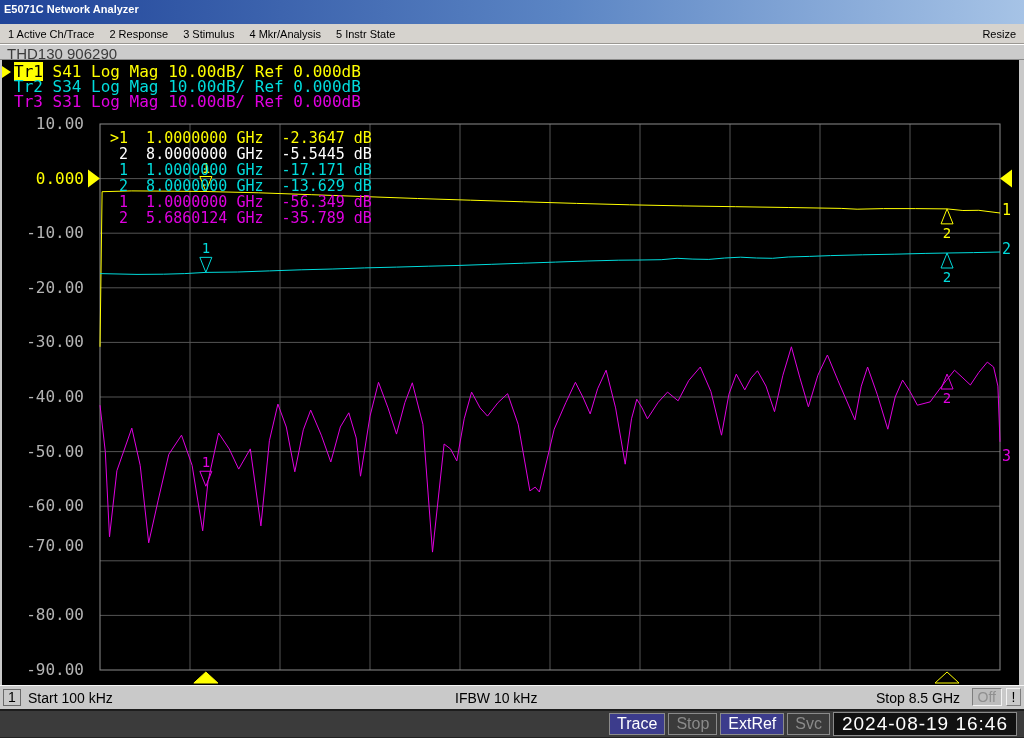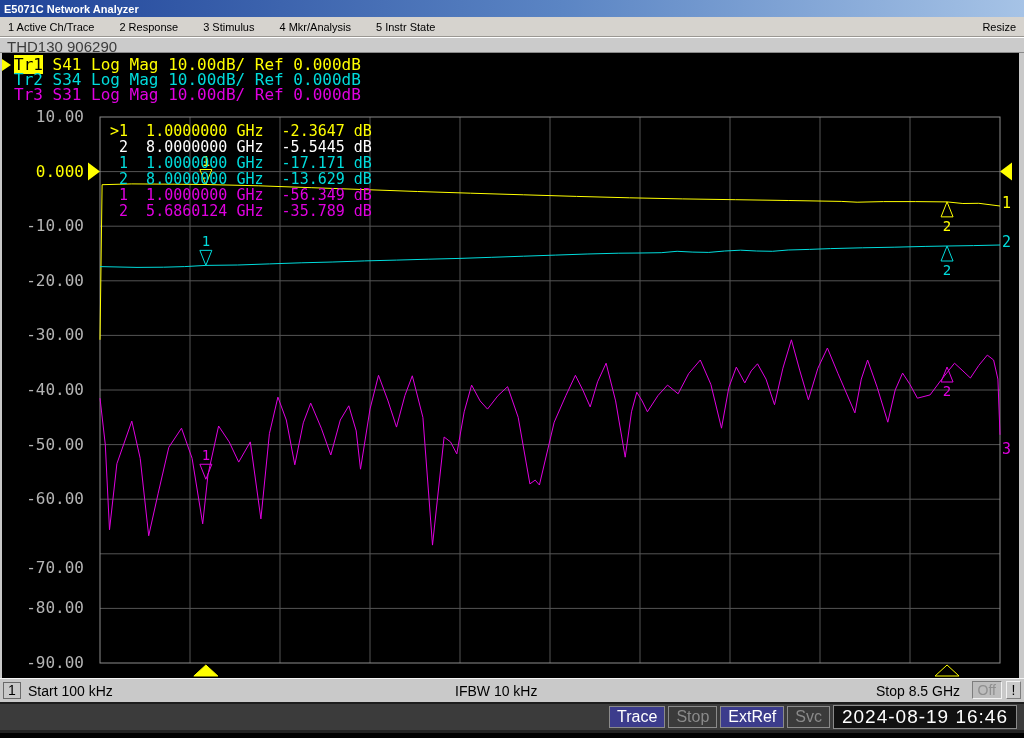--- a/index.html
+++ b/index.html
@@ -1,18 +1,18 @@
 <!DOCTYPE html>
 <html><head>
 <meta charset="utf-8">
 <style>
   html,body{margin:0;padding:0;background:#000;}
   body{width:1024px;height:738px;overflow:hidden;font-family:"Liberation Sans",sans-serif;}
   .app{position:relative;width:1024px;height:738px;background:#000;}
-  .titlebar{height:17px;background:linear-gradient(to right,#1f4398,#5b85c4 55%,#a6c3e6);
+  .titlebar{height:24px;background:linear-gradient(to right,#1f4398,#5b85c4 55%,#a6c3e6);
     color:#fff;font-weight:bold;font-size:11px;line-height:18px;padding-left:4px;box-sizing:border-box;}
   .menubar{height:20px;background:#d6d3ce;border-bottom:1px solid #9a9792;display:flex;align-items:center;
     font-size:11px;color:#000;padding:0 8px;box-sizing:border-box;}
   .menu-item{margin-right:15px;white-space:nowrap;}
   .menu-spacer{flex:1;}
   .thdbar{height:16px;background:#cbcbcb;border-top:1px solid #ffffff;border-bottom:1px solid #8a8a8a;
     box-sizing:border-box;font-size:15px;color:#3c3c3c;line-height:18px;padding-left:7px;
     font-family:"Liberation Sans",sans-serif;}
   .screen{position:relative;width:1024px;height:625px;background:#000;}
   .screen svg{position:absolute;left:0;top:0;}
@@ -47,21 +47,21 @@
     font-size:19px;line-height:22px;letter-spacing:1px;}
 </style>
 </head>
 <body>
 
 <div class="app">
   <div class="titlebar">
     <span>E5071C Network Analyzer</span>
   </div>
   <div class="menubar">
-    <span id="menu-items" style="display:flex;gap:10px;">
+    <span id="menu-items" style="display:flex;">
         <span class="menu-item">1 Active Ch/Trace</span>
         <span class="menu-item">2 Response</span>
         <span class="menu-item">3 Stimulus</span>
         <span class="menu-item">4 Mkr/Analysis</span>
         <span class="menu-item">5 Instr State</span>
       </span>
     <span class="menu-spacer"></span>
     <span class="menu-item" style="margin-right:0;">Resize</span>
   </div>
   <div class="thdbar">
@@ -120,21 +120,21 @@
       </div>
     <div id="y-axis-labels">
         <div class="ylabel" style="top: 56px;">10.00</div>
         <div class="ylabel ref" style="top: 110.6px;">0.000</div>
         <div class="ylabel" style="top: 165.2px;">-10.00</div>
         <div class="ylabel" style="top: 219.8px;">-20.00</div>
         <div class="ylabel" style="top: 274.4px;">-30.00</div>
         <div class="ylabel" style="top: 329px;">-40.00</div>
         <div class="ylabel" style="top: 383.6px;">-50.00</div>
         <div class="ylabel" style="top: 438.2px;">-60.00</div>
-        <div class="ylabel" style="top: 507px; text-align: right;">-70.00</div>
+        <div class="ylabel" style="top: 478px; text-align: right;">-70.00</div>
         <div class="ylabel" style="top: 547.4px;">-80.00</div>
         <div class="ylabel" style="top: 602px;">-90.00</div>
       </div>
     <div id="marker-table">
         <div class="mrow" style="top: 70px; color: rgb(255, 255, 0);">&gt;1  1.0000000 GHz  -2.3647 dB</div>
         <div class="mrow" style="top: 86px; color: #ffffff;"> 2  8.0000000 GHz  -5.5445 dB</div>
         <div class="mrow" style="top: 102px; color: rgb(0, 220, 220);"> 1  1.0000000 GHz  -17.171 dB</div>
         <div class="mrow" style="top: 118px; color: rgb(0, 220, 220);"> 2  8.0000000 GHz  -13.629 dB</div>
         <div class="mrow" style="top: 134px; color: rgb(224, 0, 224);"> 1  1.0000000 GHz  -56.349 dB</div>
         <div class="mrow" style="top: 150px; color: rgb(224, 0, 224);"> 2  5.6860124 GHz  -35.789 dB</div>

